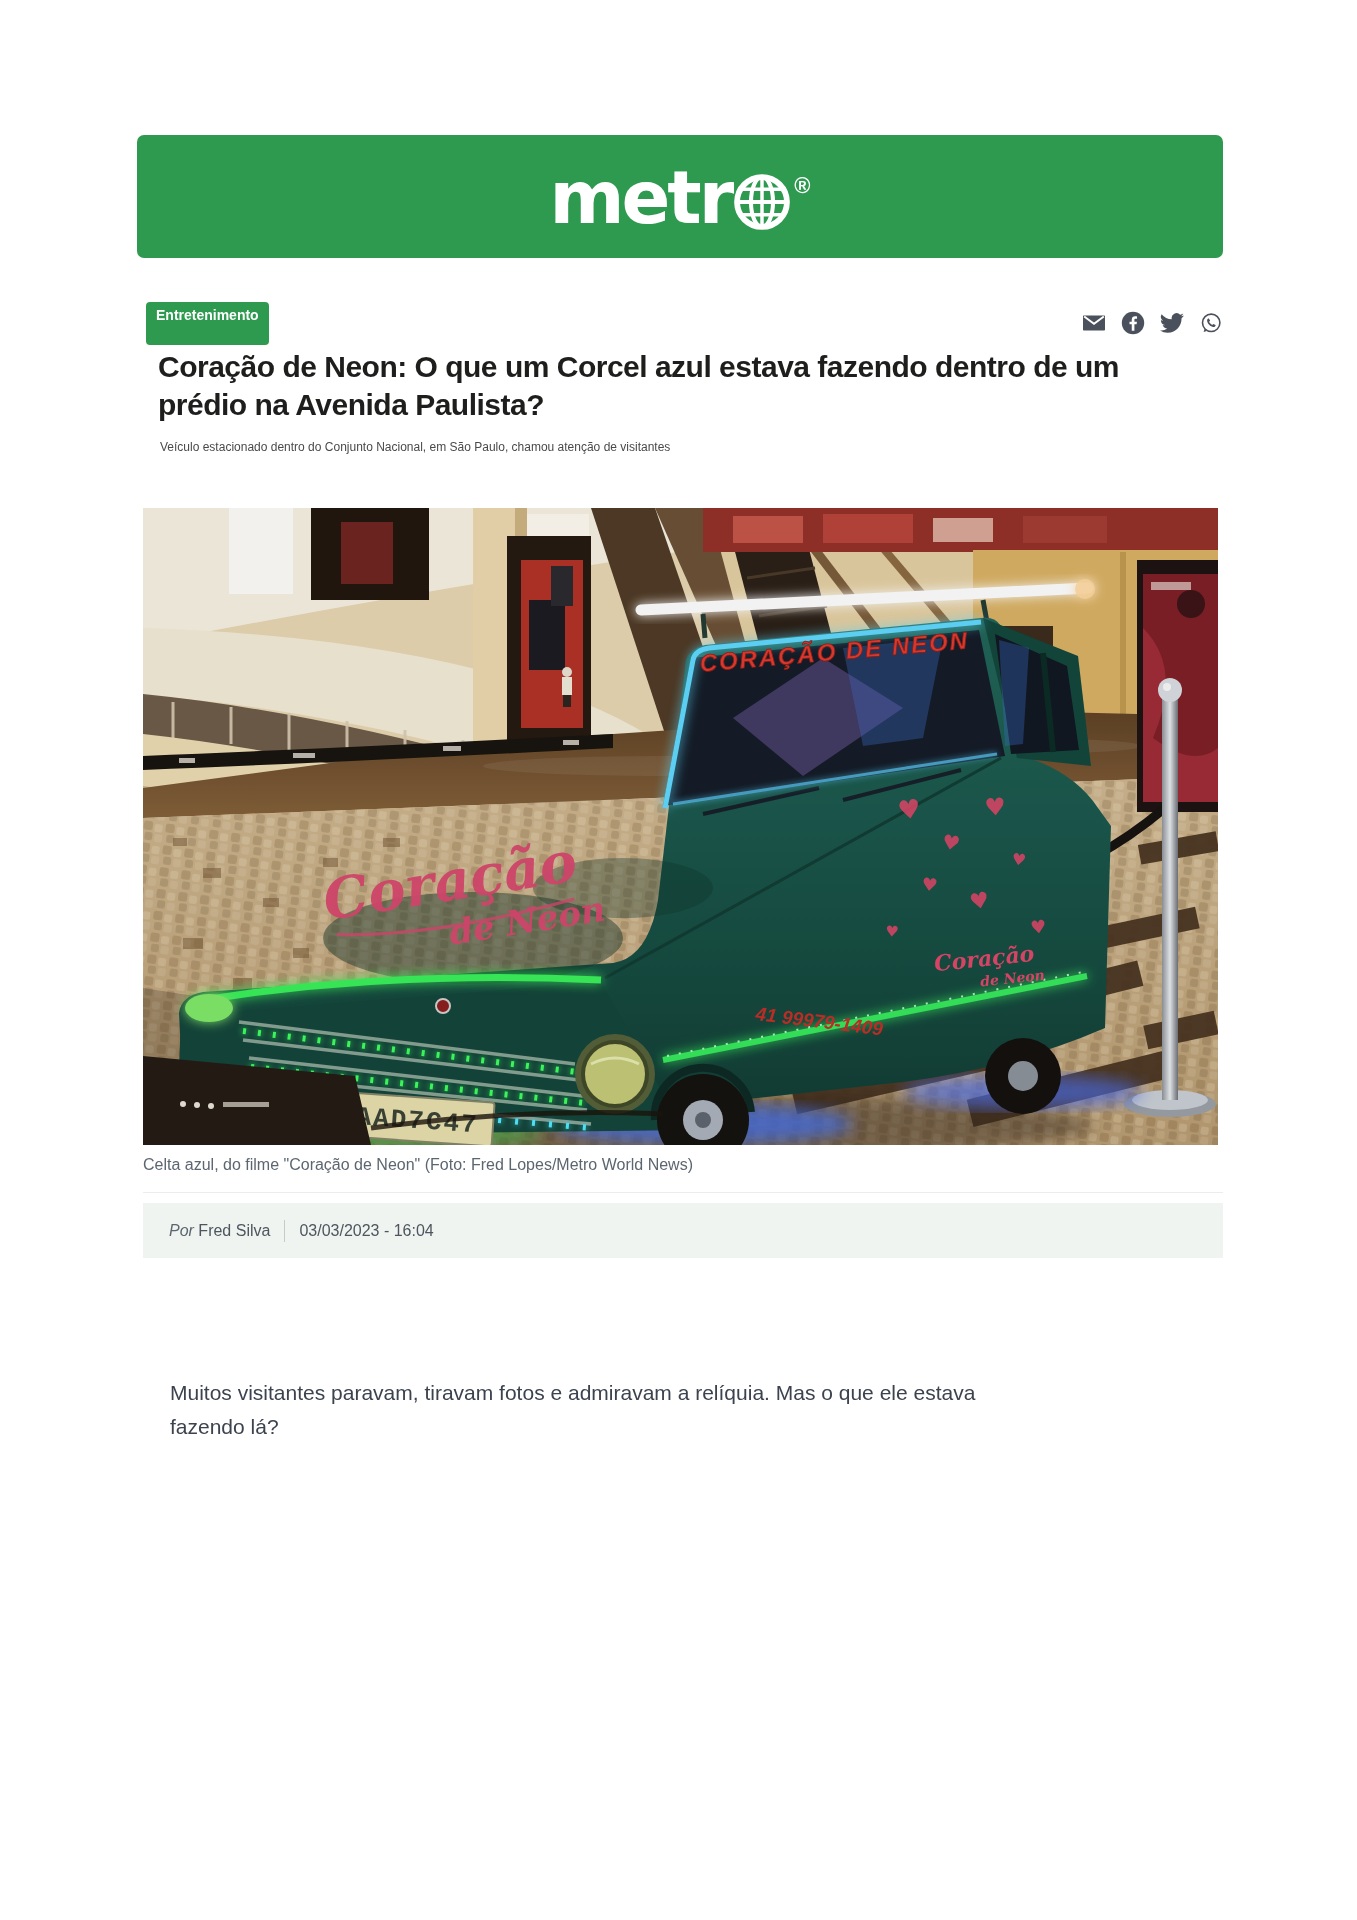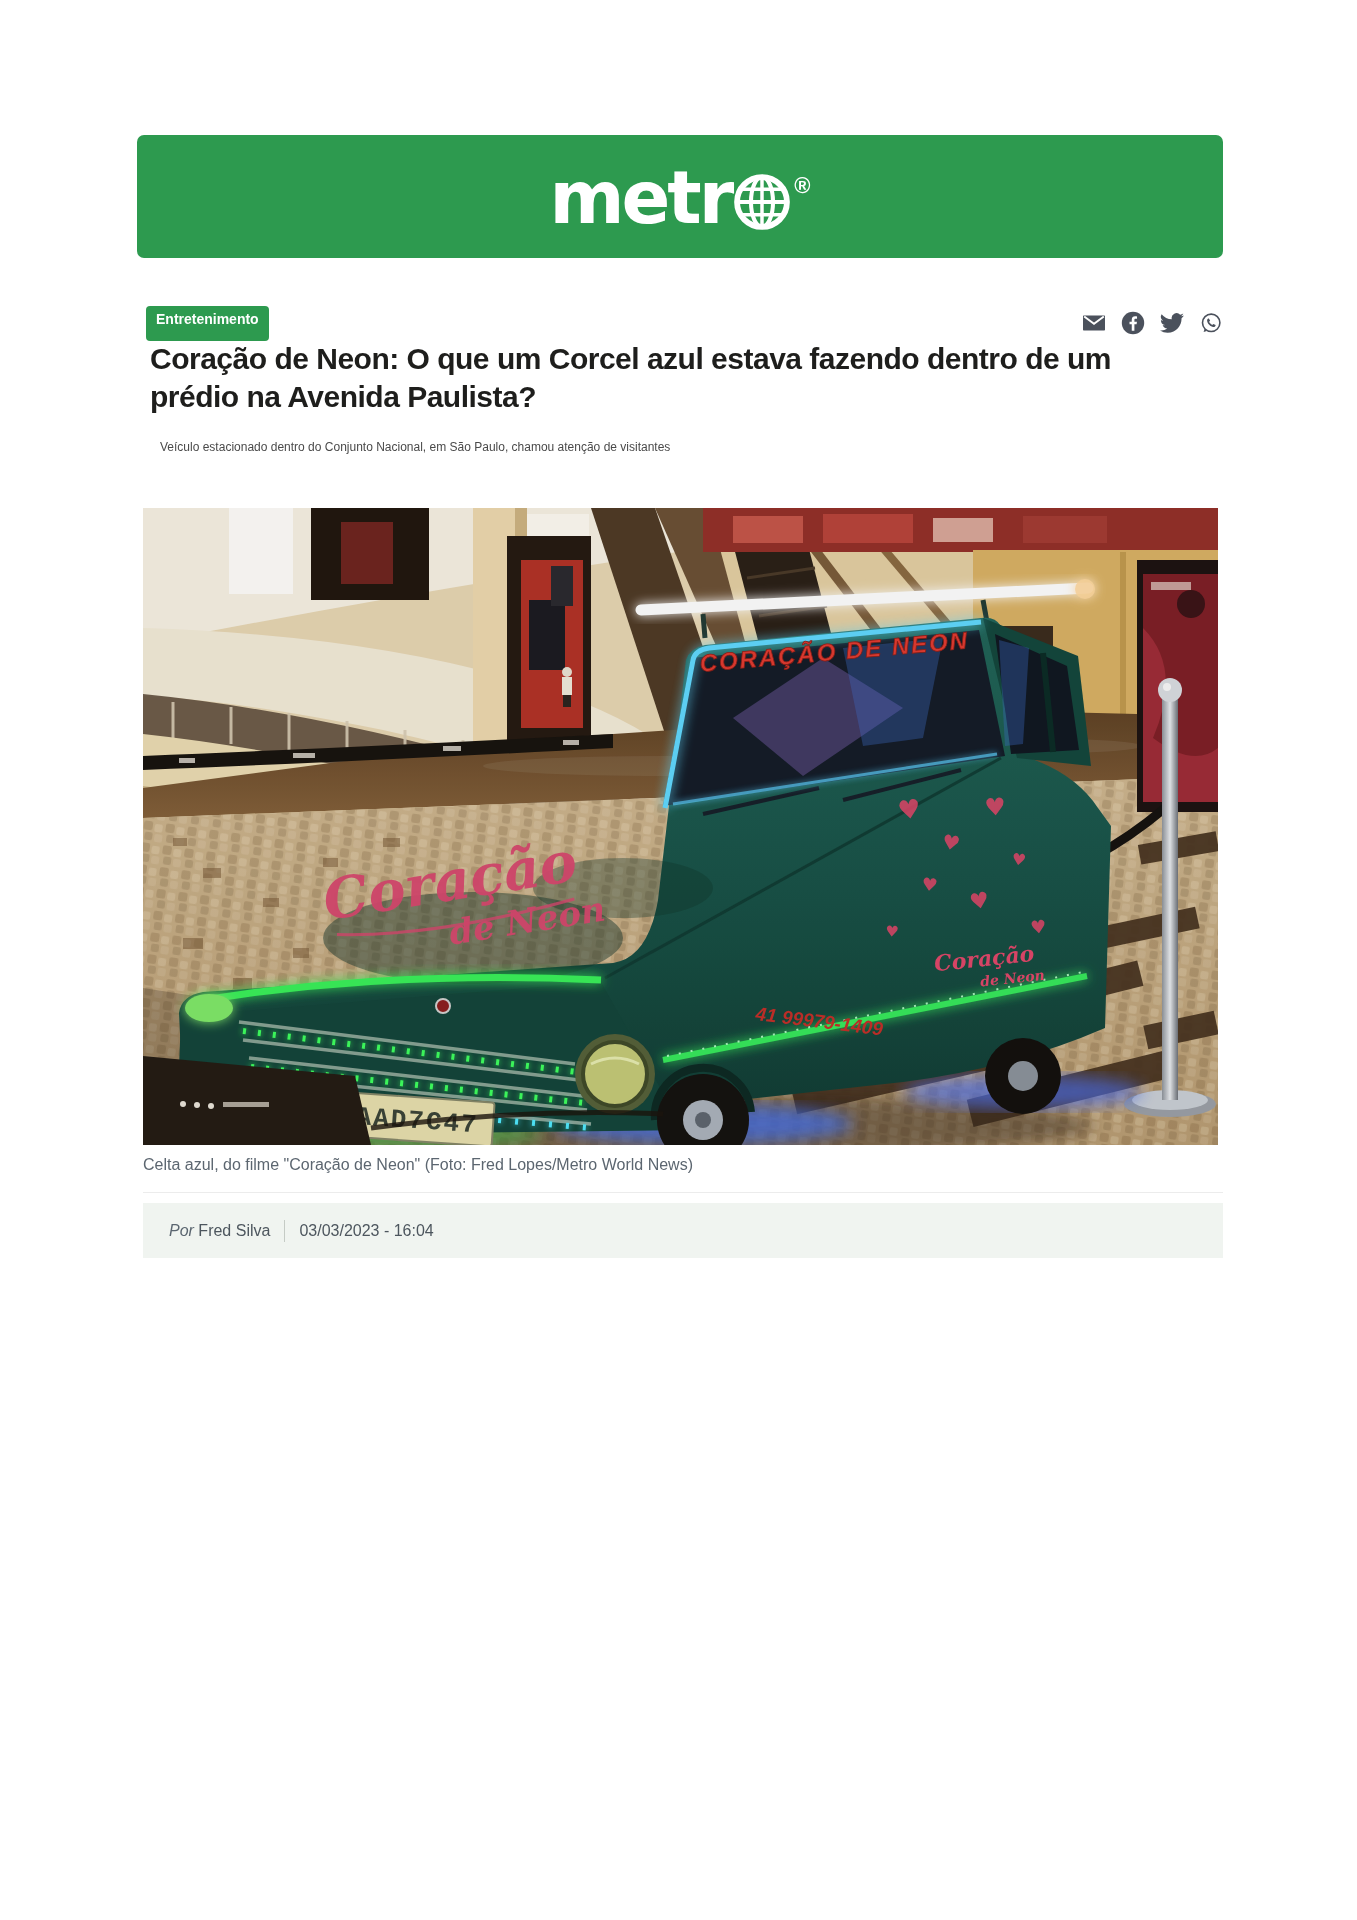--- a/index.html
+++ b/index.html
@@ -21,27 +21,27 @@
   }
   .logo-globe{width:58px;height:58px;margin-left:2px;margin-top:10px;}
   .logo-reg{font-size:22px;font-weight:bold;align-self:flex-start;margin-top:14px;margin-left:3px;}
   
   .meta-row{
     position:absolute;left:146px;top:306px;width:1077px;height:34px;
     display:flex;align-items:center;justify-content:space-between;
   }
   .badge{
     background:#2d9a4f;color:#fff;font-size:14px;font-weight:bold;
-    padding:5px 10px 14px;border-radius:4px;cursor:pointer;
+    padding:5px 10px 22px;border-radius:4px;cursor:pointer;
   }
   .share{display:flex;align-items:center;gap:15px;}
   .share svg{width:24px;height:24px;display:block;cursor:pointer;}
   
   h1.headline{
-    position:absolute;left:146px;top:336px;width:1020px;margin:4px;
+    position:absolute;left:146px;top:336px;width:1020px;margin:12px;
     font-size:30px;line-height:38px;font-weight:bold;color:#1e1e1c;
     letter-spacing:-0.5px;
   }
   .subtitle{
     position:absolute;left:160px;top:440px;width:1000px;
     font-size:12px;color:#4a4a4a;
   }
   
   .photo-wrap{
     position:absolute;left:143px;top:508px;width:1075px;height:637px;
@@ -400,13 +400,14 @@
 <figcaption class="caption">Celta azul, do filme "Coração de Neon" (Foto: Fred Lopes/Metro World News)</figcaption>
 
 <div class="byline">
   <span><span class="por">Por</span>
   <span>Fred Silva</span></span>
   <span class="sep"></span>
   <span>03/03/2023 - 16:04</span>
 </div>
 
 <div class="article-body">
+  <p class="gap-lg">Muitos visitantes paravam, tiravam fotos e admiravam a relíquia. Mas o que ele estava fazendo lá?</p>
 </div>
 
 </body></html>

